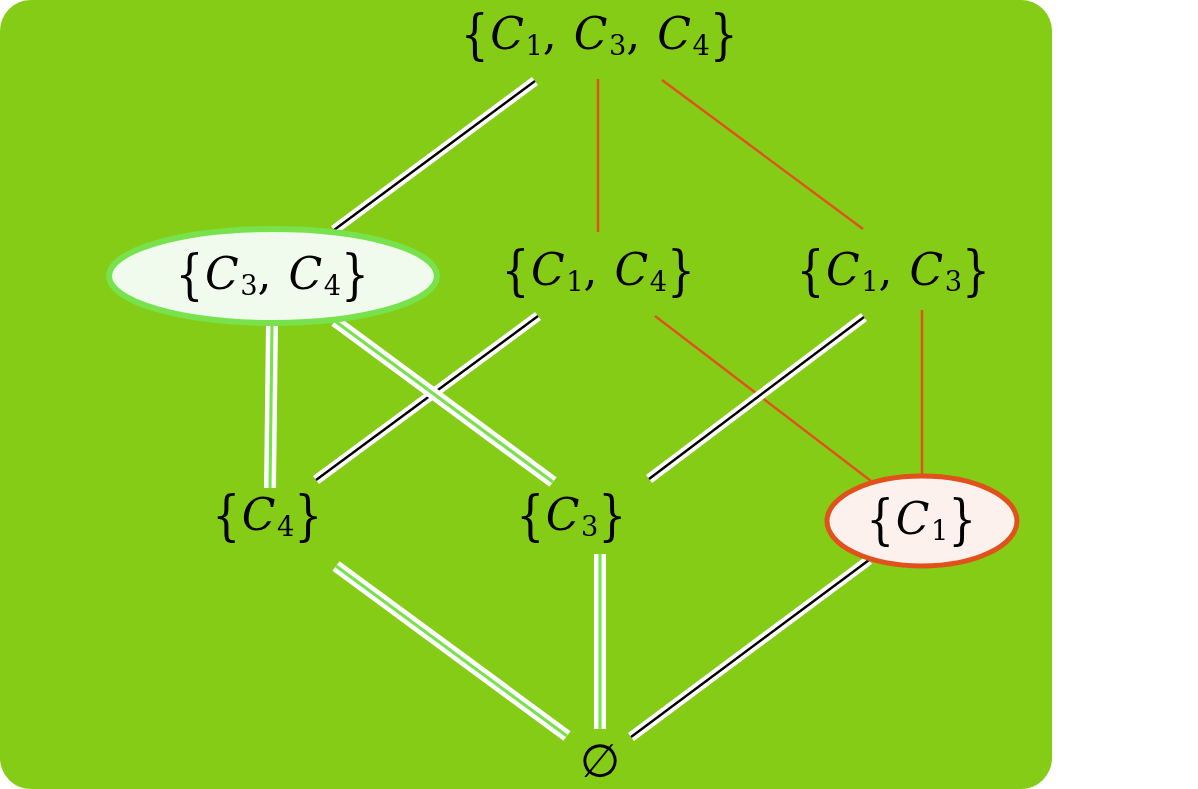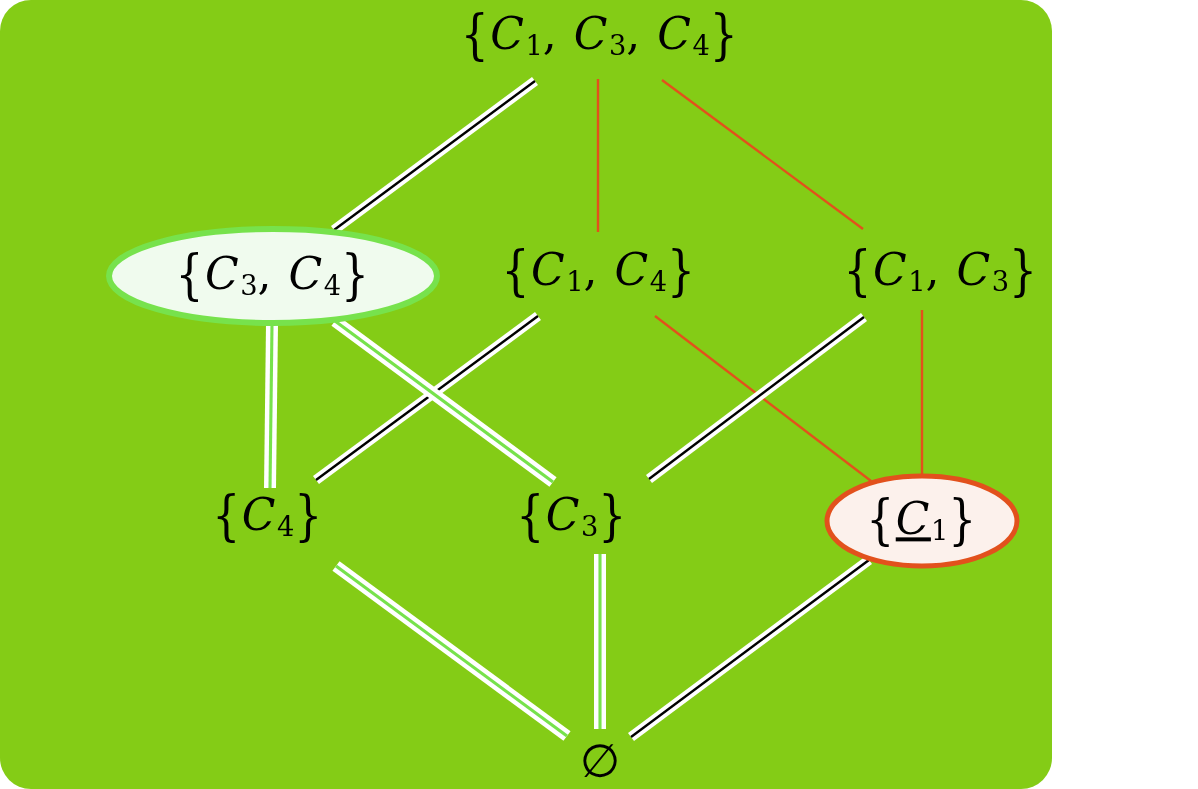--- a/index.html
+++ b/index.html
@@ -69,19 +69,19 @@
       </g>
     <g id="ellipses-group">
         <ellipse cx="273" cy="276" rx="164" ry="47" fill="#f0fbee" stroke="#77e24c" stroke-width="6"></ellipse>
         <ellipse cx="922" cy="521" rx="95" ry="45" fill="#fcf1ec" stroke="#e2511c" stroke-width="5"></ellipse>
       </g>
   </svg>
   <div id="labels-layer">
       <div class="node-label" style="left: 600px; top: 36px;"><span class="brace">{</span><span class="var">C</span><span class="sub">1</span><span>, </span><span class="var">C</span><span class="sub">3</span><span>, </span><span class="var">C</span><span class="sub">4</span><span class="brace">}</span></div>
       <div class="node-label" style="left: 273px; top: 276px; text-align: right;"><span class="brace">{</span><span class="var">C</span><span class="sub">3</span><span>, </span><span class="var">C</span><span class="sub">4</span><span class="brace">}</span></div>
       <div class="node-label" style="left: 599px; top: 272px;"><span class="brace">{</span><span class="var">C</span><span class="sub">1</span><span>, </span><span class="var">C</span><span class="sub">4</span><span class="brace">}</span></div>
-      <div class="node-label" style="left: 941px; top: 272px;"><span class="brace">{</span><span class="var">C</span><span class="sub">1</span><span>, </span><span class="var">C</span><span class="sub">3</span><span class="brace">}</span></div>
+      <div class="node-label" style="left: 894px; top: 272px;"><span class="brace">{</span><span class="var">C</span><span class="sub">1</span><span>, </span><span class="var">C</span><span class="sub">3</span><span class="brace">}</span></div>
       <div class="node-label" style="left: 268px; top: 517px; text-align: center;"><span class="brace">{</span><span class="var">C</span><span class="sub">4</span><span class="brace">}</span></div>
       <div class="node-label" style="left: 572px; top: 517px;"><span class="brace">{</span><span class="var">C</span><span class="sub">3</span><span class="brace">}</span></div>
-      <div class="node-label" style="left: 922px; top: 521px; text-decoration: underline;"><span class="brace">{</span><span class="var">C</span><span class="sub">1</span><span class="brace">}</span></div>
+      <div class="node-label" style="left: 922px; top: 521px;"><span class="brace">{</span><span class="var">C</span><span class="sub">1</span><span class="brace">}</span></div>
       <div class="node-label empty-set" style="left: 600px; top: 761px;">∅</div>
     </div>
 </div>
 
 </body></html>

